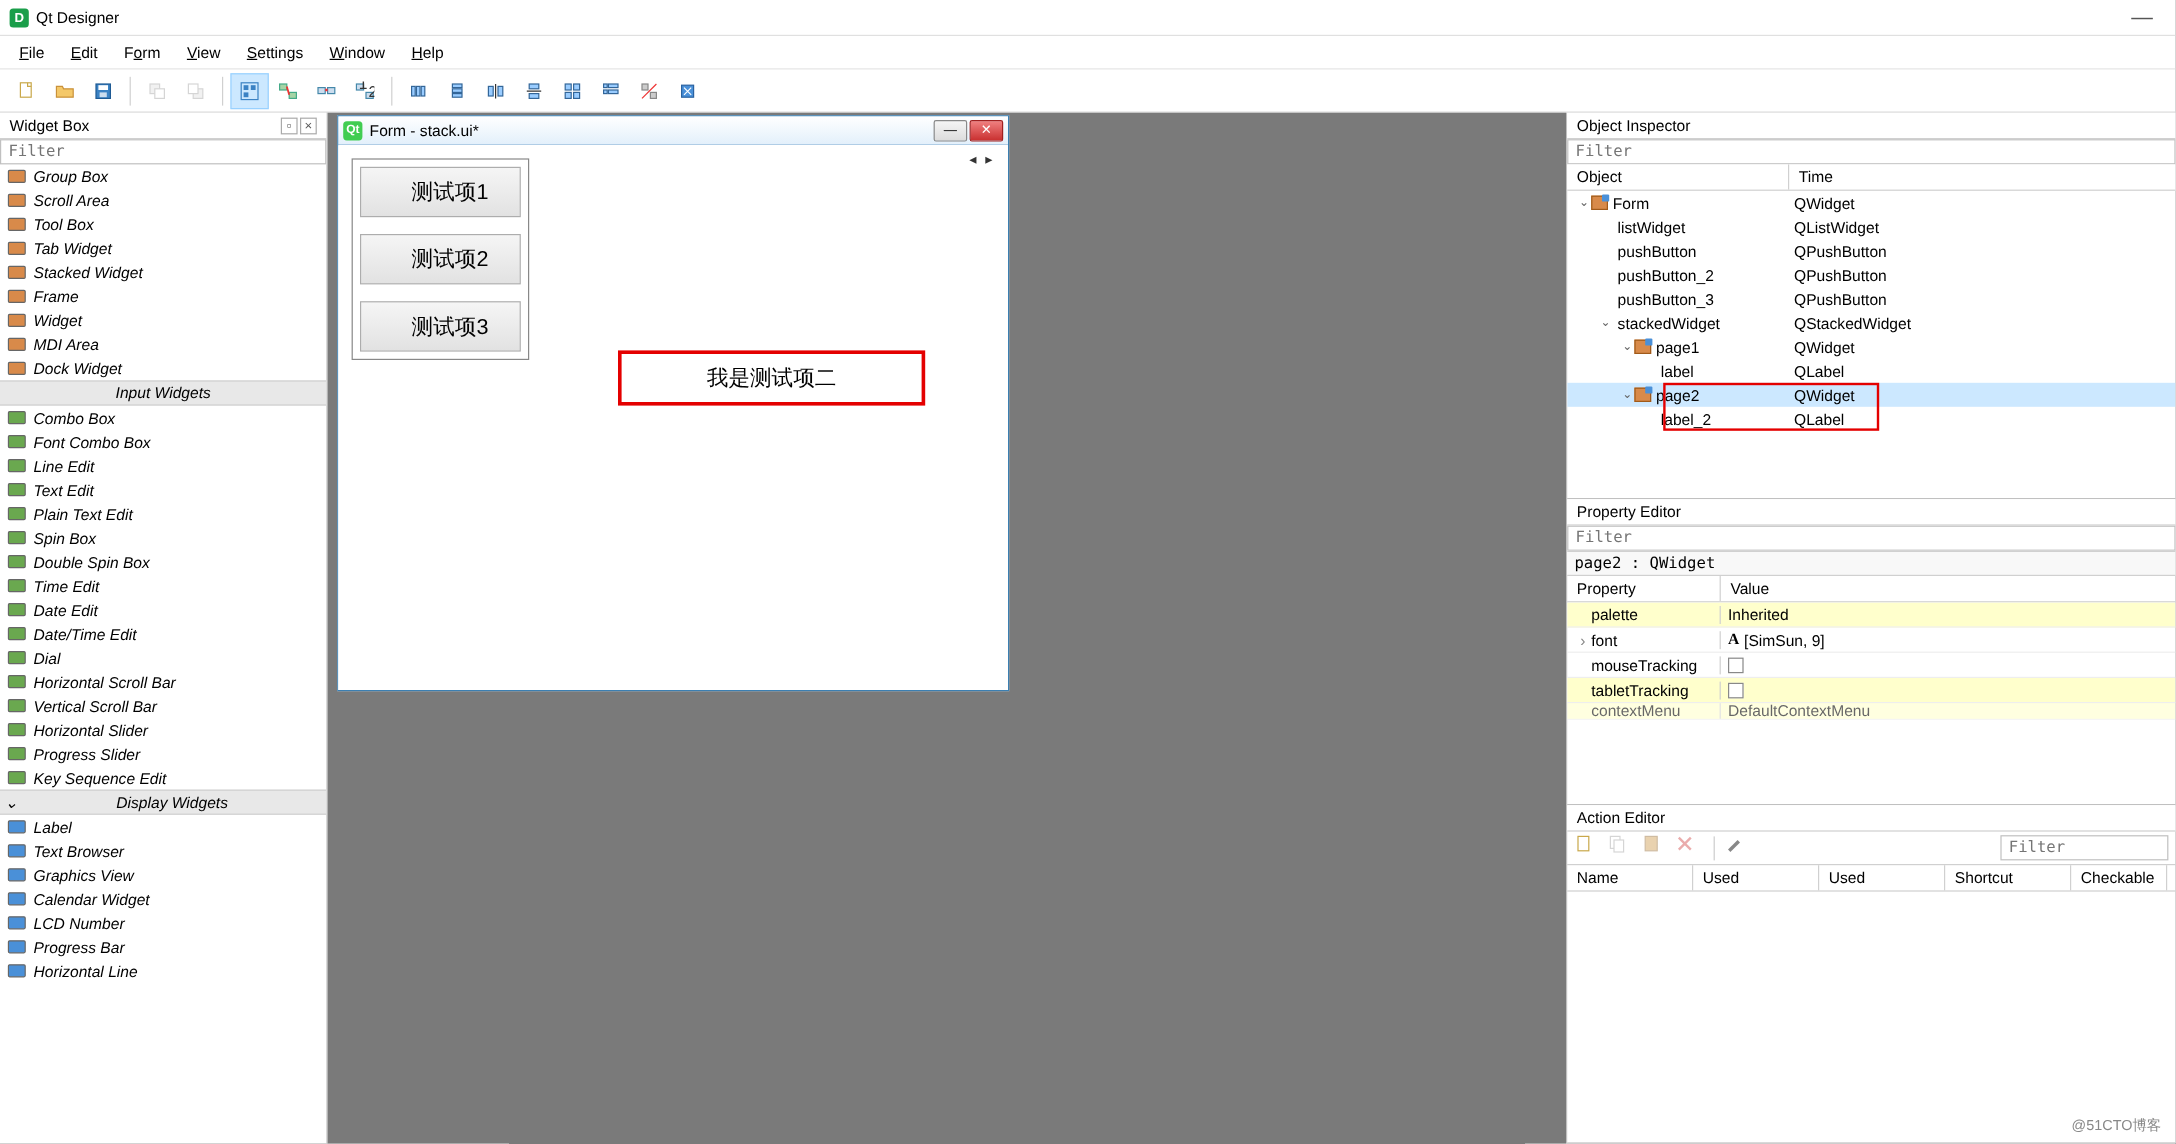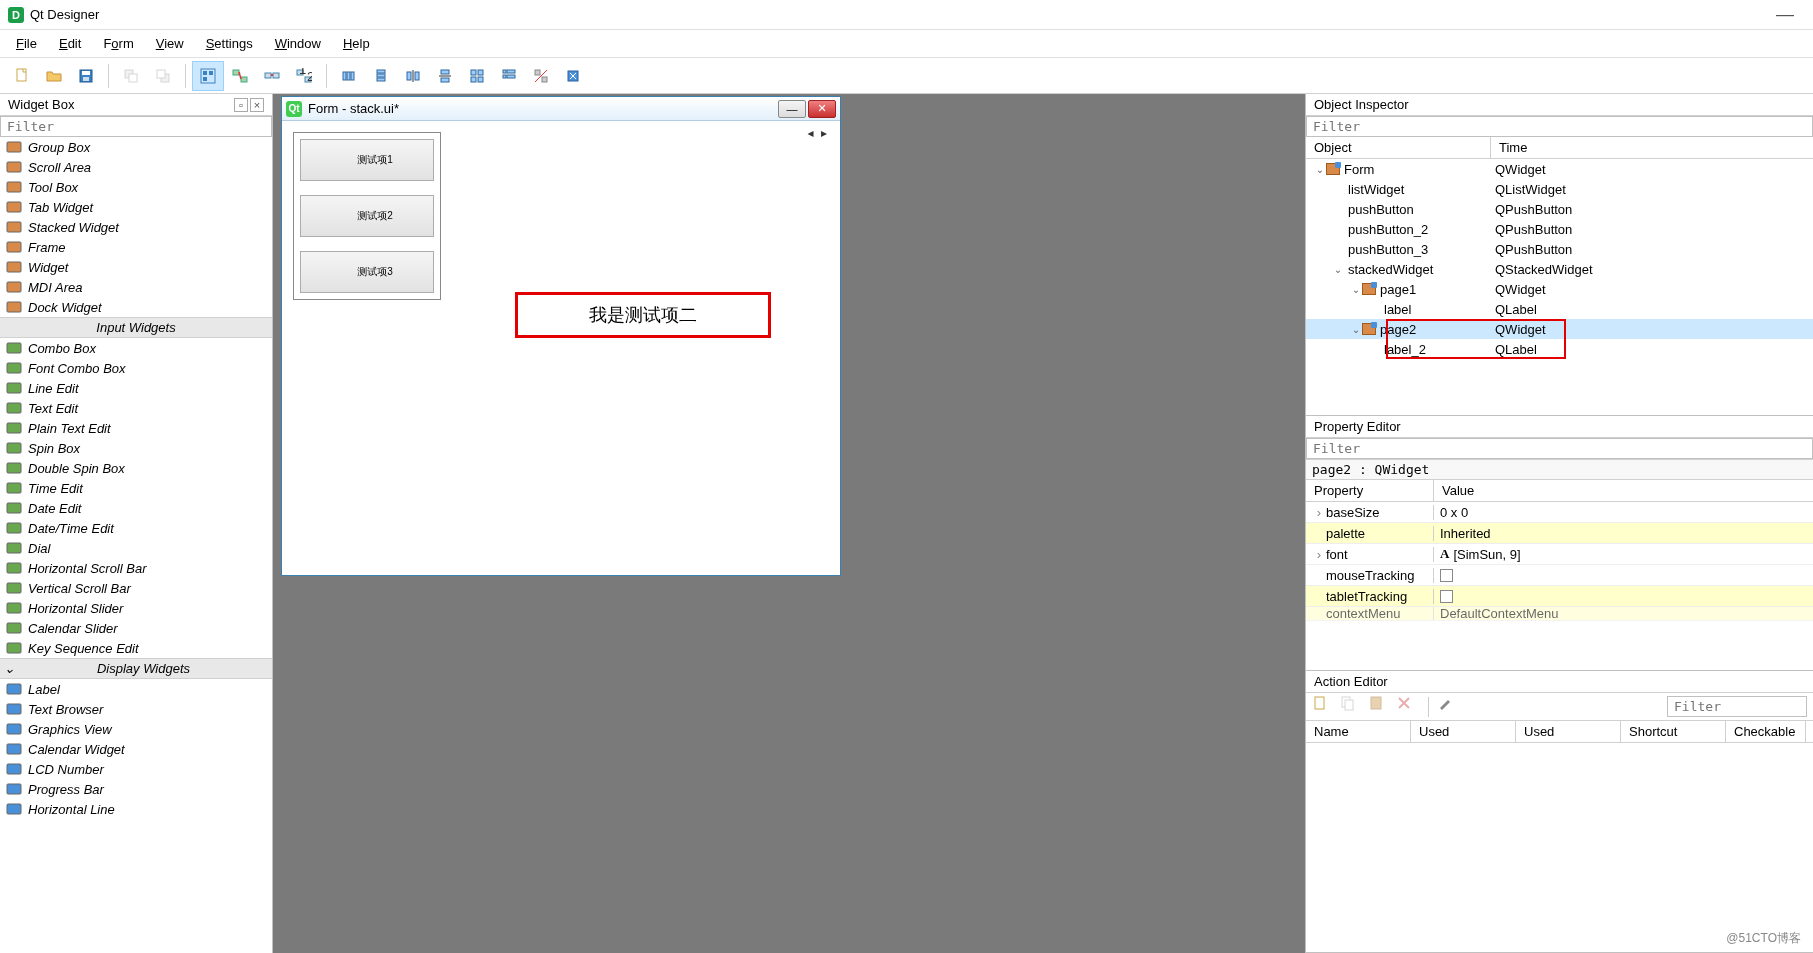--- a/index.html
+++ b/index.html
@@ -31,21 +31,21 @@
 
 .center { flex: 1; background: #7a7a7a; position: relative; overflow: hidden;}
 .form-window { position: absolute; left: 8px; top: 2px; width: 560px; background: #fff; border: 1px solid #3c7fb1; box-shadow: 0 0 0 1px #7fb5d9 inset;}
 .form-titlebar { height: 24px; background: linear-gradient(#fff, #e3f0fb); border-bottom: 1px solid #b0cde6; display: flex; align-items: center; padding: 0 4px; }
 .form-titlebar .qt-icon { width:16px; height:16px; background:#41cd52; border-radius:3px; margin-right:6px; display:flex; align-items:center; justify-content:center; color:#fff; font-size:10px; font-weight:bold;}
 .form-titlebar .win-btns { margin-left:auto; display:flex; gap:2px;}
 .form-titlebar .win-btn { width:28px; height:18px; border:1px solid #888; background:linear-gradient(#f5f5f5,#dcdcdc); display:flex; align-items:center; justify-content:center; font-size:11px; border-radius:2px;}
 .form-titlebar .win-btn.close { background:linear-gradient(#f08080,#c93030); color:#fff; border-color:#a02020;}
 .form-body { height: 454px; position: relative; background: #fff; background-image: radial-gradient(#bbb 0.5px, transparent 0.5px); background-size: 10px 10px; background-position: 4px 4px; padding: 10px; border: 1px solid #fff;}
 .nav-arrows { position:absolute; top:4px; right:10px; font-size:12px; color:#333; letter-spacing:2px;}
-.test-btn { width: 140px; height: 42px; margin-bottom: 16px; background: linear-gradient(#f5f5f5,#e2e2e2); border:1px solid #adadad; display:flex; align-items:center; justify-content:center; font-size:10px;padding-left:16px;}
+.test-btn { width: 140px; height: 42px; margin-bottom: 16px; background: linear-gradient(#f5f5f5,#e2e2e2); border:1px solid #adadad; display:flex; align-items:center; justify-content:center; font-size:18px;padding-left:16px;}
 .test-label-box { position:absolute; left:232px; top:170px; width:256px; height:46px; border:3px solid #e40000; display:flex; align-items:center; justify-content:center; font-size:18px; background:#fff;}
 
 .right-panel { width: 508px; background: #fff; border-left: 1px solid #c0c0c0; display: flex; flex-direction: column; }
 .right-section { border-bottom: 1px solid #c0c0c0; display:flex; flex-direction:column;}
 .oi-body { flex:1; overflow:auto; }
 .oi-head { display:flex; border-bottom:1px solid #d0d0d0; background:#fff;}
 .oi-head div { padding:3px 8px; }
 .oi-head .c1 { width: 185px; border-right:1px solid #d0d0d0;}
 .oi-row { display:flex; height:20px; align-items:center;}
 .oi-row .c-obj { width:185px; display:flex; align-items:center;}
@@ -365,21 +365,21 @@
         <div class="wb-item">
           <span class="wb-icon"><svg viewBox="0 0 16 16">
               <rect x="1" y="3" width="14" height="10" fill="#6aa84f" stroke="#666" rx="1"></rect>
             </svg></span>
           <span>Horizontal Slider</span>
         </div>
         <div class="wb-item">
           <span class="wb-icon"><svg viewBox="0 0 16 16">
               <rect x="1" y="3" width="14" height="10" fill="#6aa84f" stroke="#666" rx="1"></rect>
             </svg></span>
-          <span>Calendar Slider</span>
+          <span>Progress Slider</span>
         </div>
         <div class="wb-item">
           <span class="wb-icon"><svg viewBox="0 0 16 16">
               <rect x="1" y="3" width="14" height="10" fill="#6aa84f" stroke="#666" rx="1"></rect>
             </svg></span>
           <span>Key Sequence Edit</span>
         </div>
         <div class="wb-cat"><span style="float:left;padding-left:4px;">⌄</span>Display Widgets</div>
         <div class="wb-item">
           <span class="wb-icon"><svg viewBox="0 0 16 16">
@@ -541,24 +541,20 @@
       <div class="panel-header">
         <span>Property Editor</span>
       </div>
       <input class="filter-input" placeholder="Filter" style="">
       <div class="pe-context">page2 : QWidget</div>
       <div class="pe-head">
         <div class="pc1">Property</div>
         <div>Value</div>
       </div>
       <div id="pe-body" style="overflow:hidden;">
-          <div class="pe-row " style="">
-       <div class="pc1"><span class="exp">›</span>baseSize</div>
-            <div class="pc2">0 x 0</div>
-     </div>
           <div class="pe-row yellow" style="">
        <div class="pc1"><span class="exp"></span>palette</div>
             <div class="pc2">Inherited</div>
      </div>
           <div class="pe-row " style="">
        <div class="pc1"><span class="exp">›</span>font</div>
             <div class="pc2"><b style="font-family:serif;">A</b> [SimSun, 9]</div>
      </div>
           <div class="pe-row " style="">
        <div class="pc1"><span class="exp"></span>mouseTracking</div>

